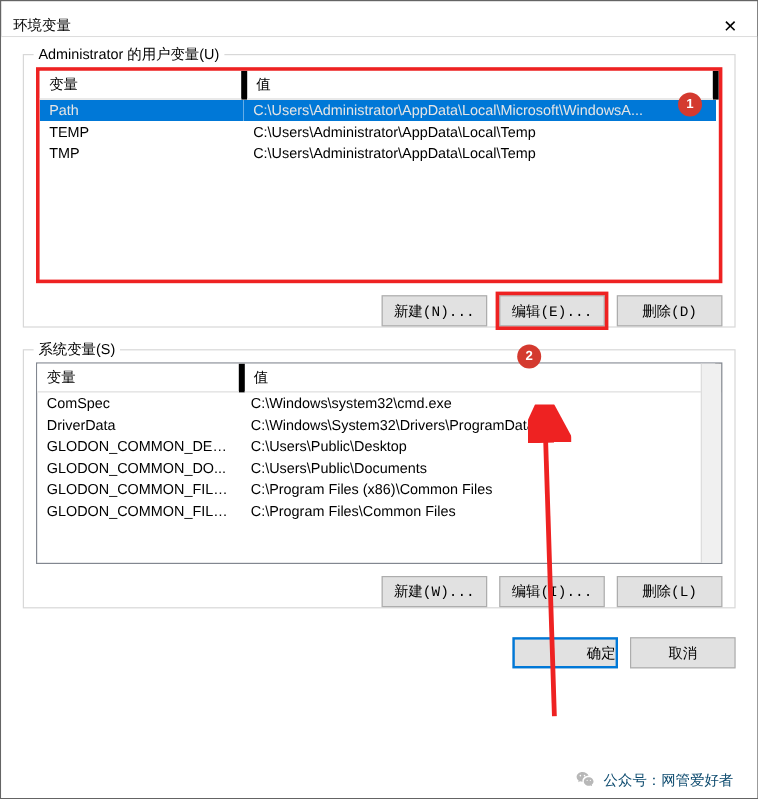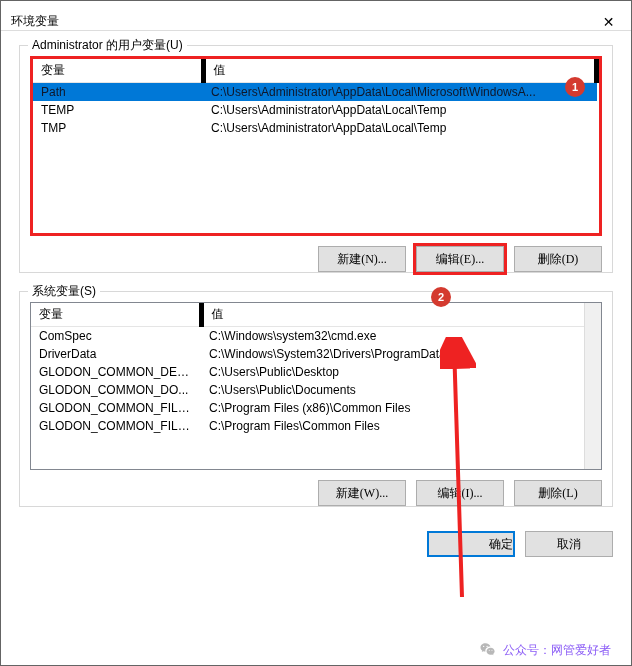--- a/index.html
+++ b/index.html
@@ -84,21 +84,21 @@
     }
     .table td {
       padding: 2px 8px;
       font-size: 12px;
       white-space: nowrap;
       overflow: hidden;
       text-overflow: ellipsis;
     }
     .table tr.selected td {
       background: #0078d7;
-      color: #0f172a;
+      color: #e5e5e5;
     }
     .col-var { width: 170px; }
     .col-val { width: auto; }
     .scrollbar {
       position: absolute;
       right: 0;
       top: 0;
       bottom: 0;
       width: 17px;
       background: #f0f0f0;
@@ -111,21 +111,21 @@
       margin-top: 10px;
       position: relative;
     }
     .btn {
       min-width: 88px;
       height: 26px;
       border: 1px solid #adadad;
       background: #e1e1e1;
       font-size: 12px;
       cursor: pointer;
-      font-family: Liberation Serif, serif;
+      font-family: Liberation Mono, monospace;
     }
     .btn.primary { border: 2px solid #0078d7; text-align: right; }
     .btn.highlight-red { outline: 3px solid #e22; outline-offset: 0; }
     .badge {
       position: absolute;
       width: 20px;
       height: 20px;
       border-radius: 50%;
       background: #d43a2f;
       color: #fff;
@@ -153,21 +153,21 @@
       gap: 10px;
       padding: 6px 0 0 0;
     }
     .watermark {
       position: absolute;
       bottom: 6px;
       right: 20px;
       display: flex;
       align-items: center;
       gap: 6px;
-      color: #8b5cf6;
+      color: #0c4a6e;
       font-size: 12px;
       z-index: 5;
     }
     .wechat-icon {
       width: 18px;
       height: 18px;
       display: flex;
       align-items: center;
       justify-content: center;
       color: #b8b8b8;

